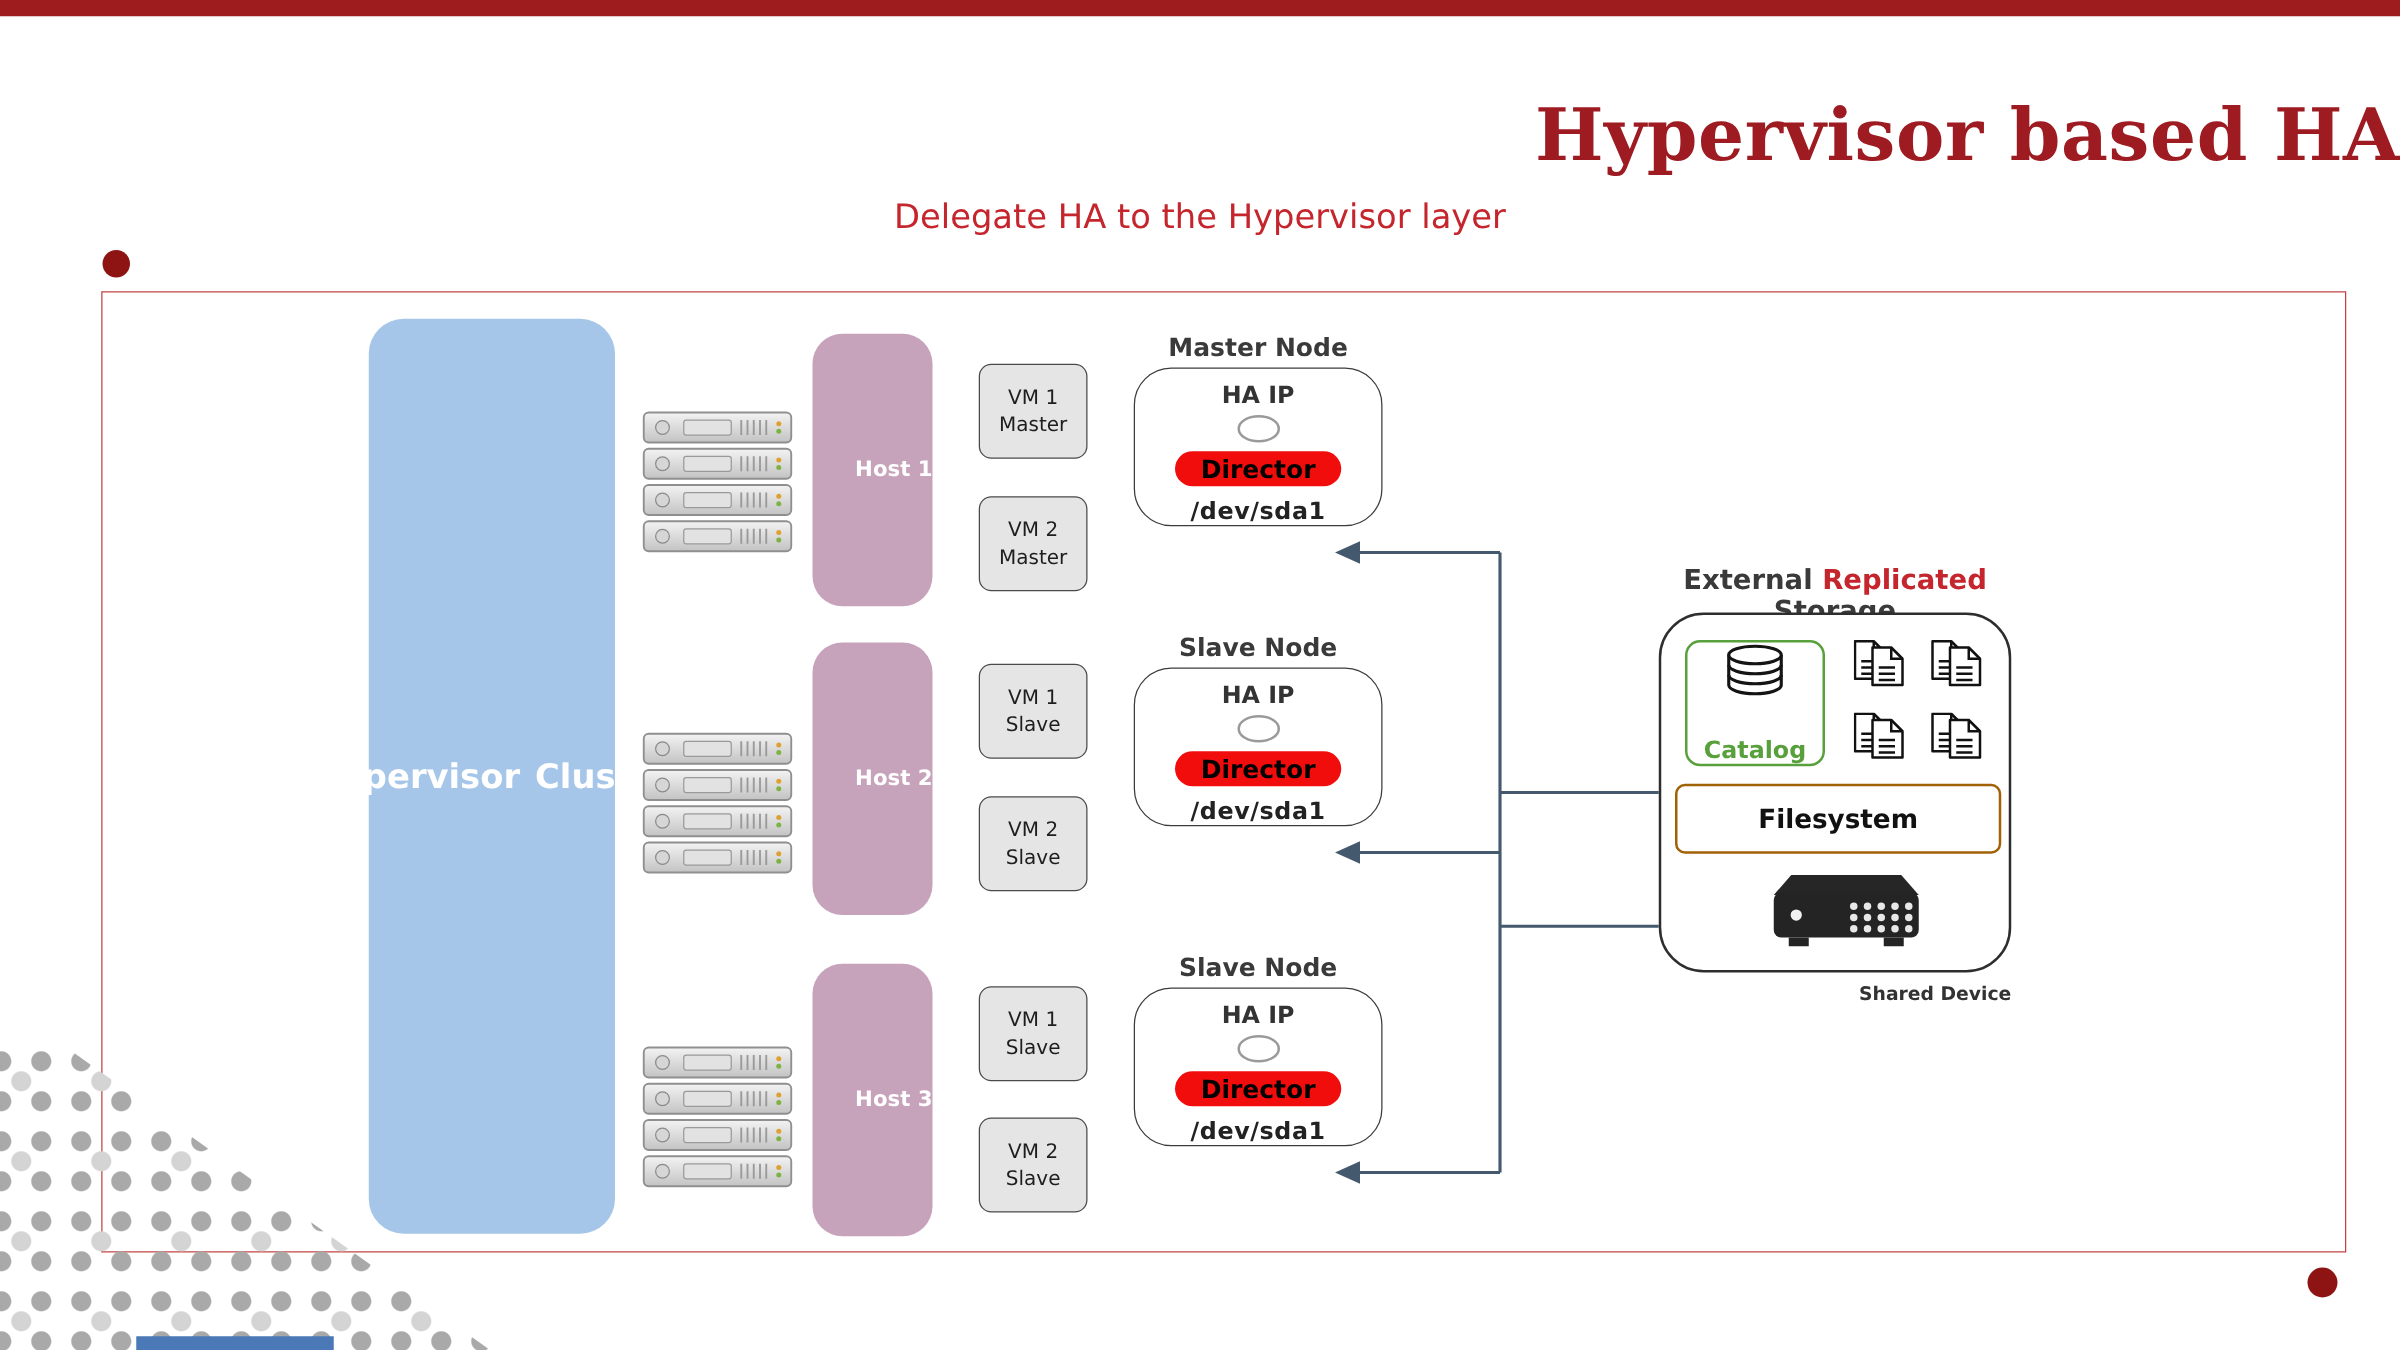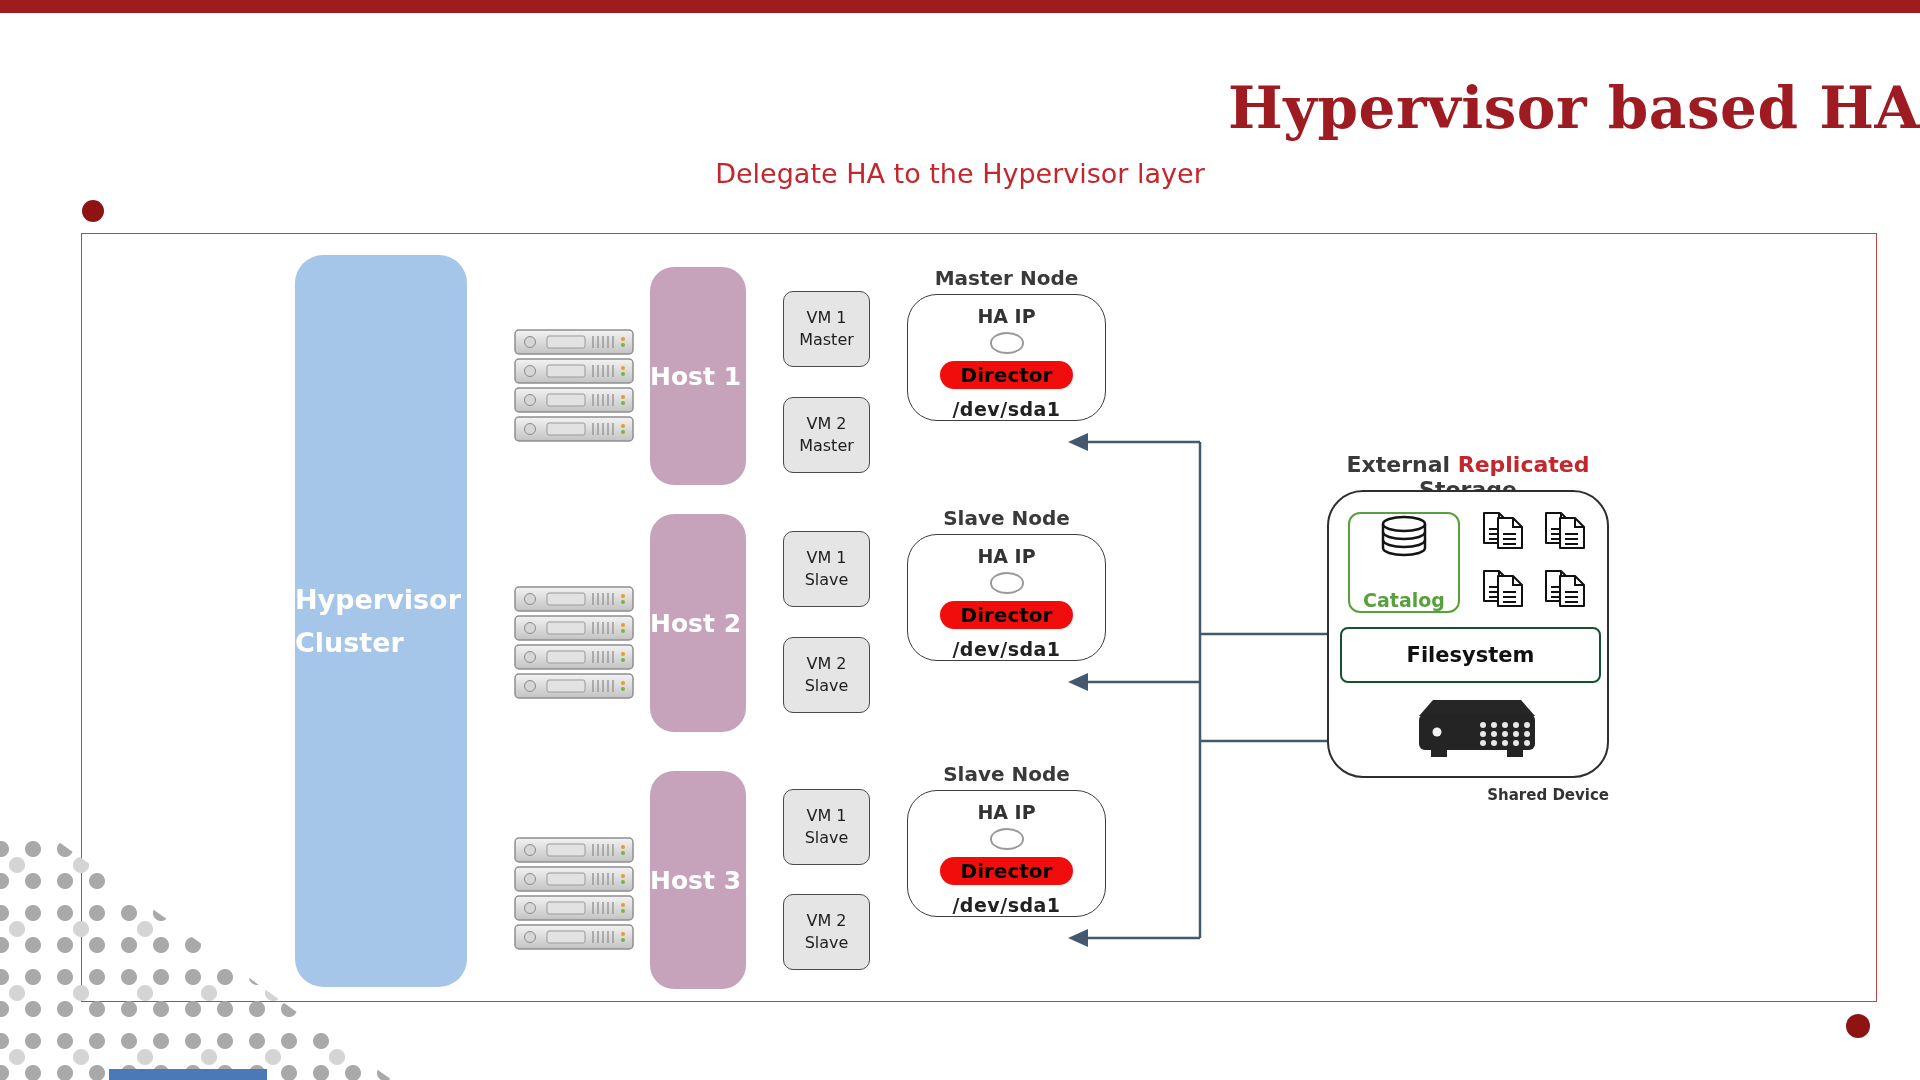--- a/index.html
+++ b/index.html
@@ -8,28 +8,28 @@
           font-family:"DejaVu Sans","Liberation Sans",sans-serif;color:#222}
   .topbar{position:absolute;left:0;top:0;width:1920px;height:13px;background:#9e1b1e}
   .title{position:absolute;left:0;top:74px;width:1920px;text-align:right;
          font-family:"DejaVu Serif","Liberation Serif",serif;font-weight:bold;
          font-size:58px;color:#9e1b22;letter-spacing:.5px}
   .subtitle{position:absolute;left:0;top:158px;width:1920px;text-align:center;
             font-size:27px;color:#c5252c}
   .accent-dot{position:absolute;border-radius:50%;background:#8e1414}
   .frame{position:absolute;left:81px;top:233px;width:1796px;height:769px;
          border:1.5px solid #c14444;background:#fff}
-  .cluster-box{position:absolute;left:295px;top:255px;width:172px;height:732px;
-               background:#a6c6e9;border-radius:28px;display:flex;flex-direction:column;
-               align-items:flex-start;justify-content:center;gap:12px;color:#fff;
+  .cluster-box{position:absolute;left:295px;top:255px;width:197px;height:732px;
+               background:#a6c6e9;border-radius:28px;display:flex;flex-direction:row;
+               align-items:center;justify-content:center;gap:12px;color:#fff;
                font-weight:bold;font-size:27px}
   .server-stack{position:absolute;width:124px;height:118px}
   .host-box{position:absolute;left:650px;width:96px;height:218px;background:#c7a2bb;
-            border-radius:24px;display:flex;align-items:center;justify-content:flex-start;
-            color:#fff;font-weight:bold;font-size:25px}
+            border-radius:24px;display:flex;align-items:center;justify-content:flex-end;
+            color:#fff;font-weight:bold;font-size:17px}
   .vm-box{position:absolute;left:783px;width:87px;height:76px;background:#e5e5e5;
           border:1.5px solid #4a4a4a;border-radius:10px;display:flex;flex-direction:column;
           align-items:center;justify-content:center;font-size:16px;color:#1e1e1e;line-height:1.35}
   .node-label{position:absolute;left:907px;width:199px;text-align:center;font-weight:bold;
               font-size:20px;color:#3a3a3a}
   .node-box{position:absolute;left:907px;width:199px;height:127px;background:#fff;
             border:1.5px solid #3c3c3c;border-radius:30px;display:flex;flex-direction:column;
             align-items:center;padding-top:10px}
   .node-haip{font-weight:bold;font-size:19px;color:#333}
   .node-circle{width:34px;height:34px;border:2px solid #9a9a9a;border-radius:50%;margin:5px 0 7px}
@@ -40,21 +40,21 @@
                    font-weight:bold;font-size:22px;color:#3a3a3a}
   .storage-heading .hl{color:#c5252c}
   .storage-box{position:absolute;left:1327px;top:490px;width:282px;height:288px;background:#fff;
                border:2px solid #2e2e2e;border-radius:36px}
   .catalog-box{position:absolute;left:1348px;top:512px;width:112px;height:101px;background:#fff;
                border:2.5px solid #58a03c;border-radius:12px;display:flex;flex-direction:column;
                align-items:center;justify-content:space-between;gap:3px}
   .catalog-label{font-weight:bold;font-size:19px;color:#58a03c}
   .docs-row{position:absolute;left:1483px;width:104px;height:40px}
   .fs-box{position:absolute;left:1340px;top:627px;width:261px;height:56px;background:#fff;
-          border:2px solid #14532d;border-radius:8px;display:flex;align-items:center;
+          border:2px solid #a16207;border-radius:8px;display:flex;align-items:center;
           justify-content:center;font-weight:bold;font-size:21px;color:#111}
   .device-icon{position:absolute;left:1417px;top:698px;width:120px;height:62px}
   .shared-label{position:absolute;left:1327px;top:786px;width:282px;text-align:right;
                 font-weight:bold;font-size:15px;color:#333}
   .lines{position:absolute;left:0;top:0;pointer-events:none}
   .dots-pattern{position:absolute;left:-8px;top:840px;width:400px;height:240px;
     background-image:
       radial-gradient(circle at 9px 9px,#d4d4d4 7.5px,transparent 8.5px),
       radial-gradient(circle at 9px 9px,#a9a9a9 7.5px,transparent 8.5px);
     background-size:64px 64px,32px 32px;

